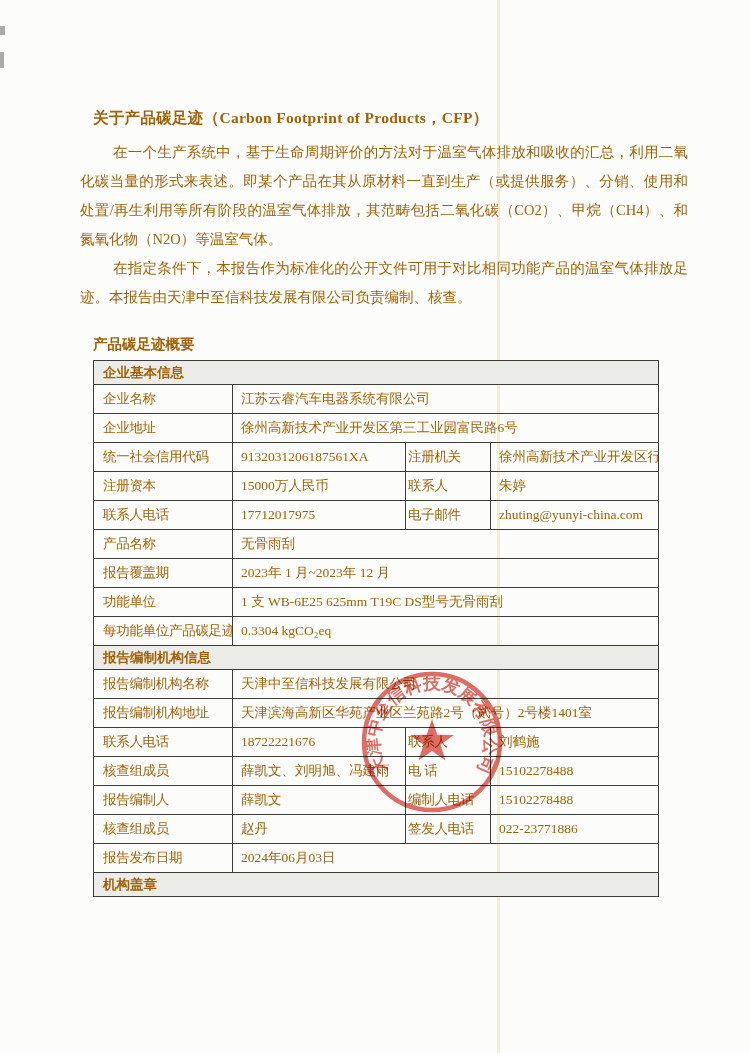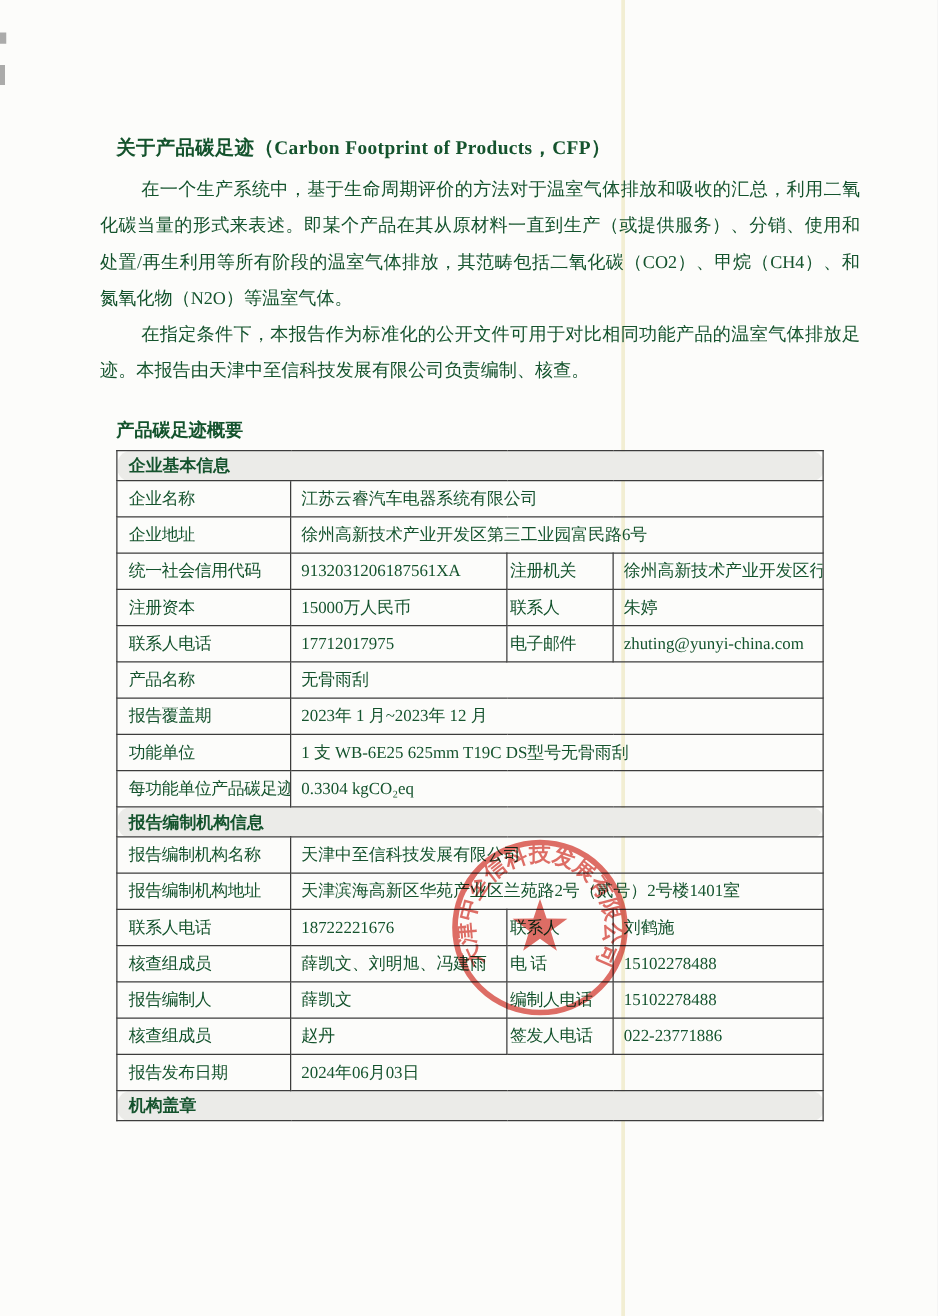--- a/index.html
+++ b/index.html
@@ -9,21 +9,21 @@
   }
   html,body{margin:0;padding:0;}
   body{background:#e9e9e9;}
   .page{
     position:relative;
     width:750px;height:1053px;
     margin:0 auto;
     background:#fcfcfa;
     overflow:hidden;
     font-family:"Liberation Serif","DejaVu Serif",serif;
-    color:#14532d;
+    color:#a16207;
   }
   .crease{
     position:absolute;left:497px;top:0;width:3px;height:1053px;
     background:#efeac6;opacity:.75;
   }
   .edge-mark{position:absolute;left:0;background:#4a4a4a;opacity:.45;}
   .edge-mark.m1{top:26px;width:5px;height:9px;}
   .edge-mark.m2{top:52px;width:4px;height:16px;}
   .content{position:absolute;left:93px;top:108px;width:600px;}
   h1.doc-title{
@@ -41,21 +41,21 @@
     width:565px;border-collapse:collapse;table-layout:fixed;
     font-size:13.5px;
   }
   table.cfp td{
     border:1px solid var(--table-border);
     padding:1px 8px;height:26px;
     overflow:hidden;white-space:nowrap;
   }
   table.cfp tr.sec td{
     background:var(--section-header-bg);
-    font-weight:bold;height:21px;padding-left:9px;border-radius:10px;
+    font-weight:bold;height:21px;padding-left:9px;
   }
   table.cfp td.lb{padding-left:9px;letter-spacing:-.3px;font-family:Liberation Serif, serif;}
   table.cfp td.lb2{text-align:left;padding:1px 2px;letter-spacing:-.3px;}
   table.cfp td.dep{white-space:normal;}
   td.dep .dep-line{line-height:23px;display:block;}
   .seal{
     position:absolute;left:357px;top:667px;width:150px;height:150px;
     opacity:.78;mix-blend-mode:multiply;pointer-events:none;
   }
   .seal svg{display:block;}

